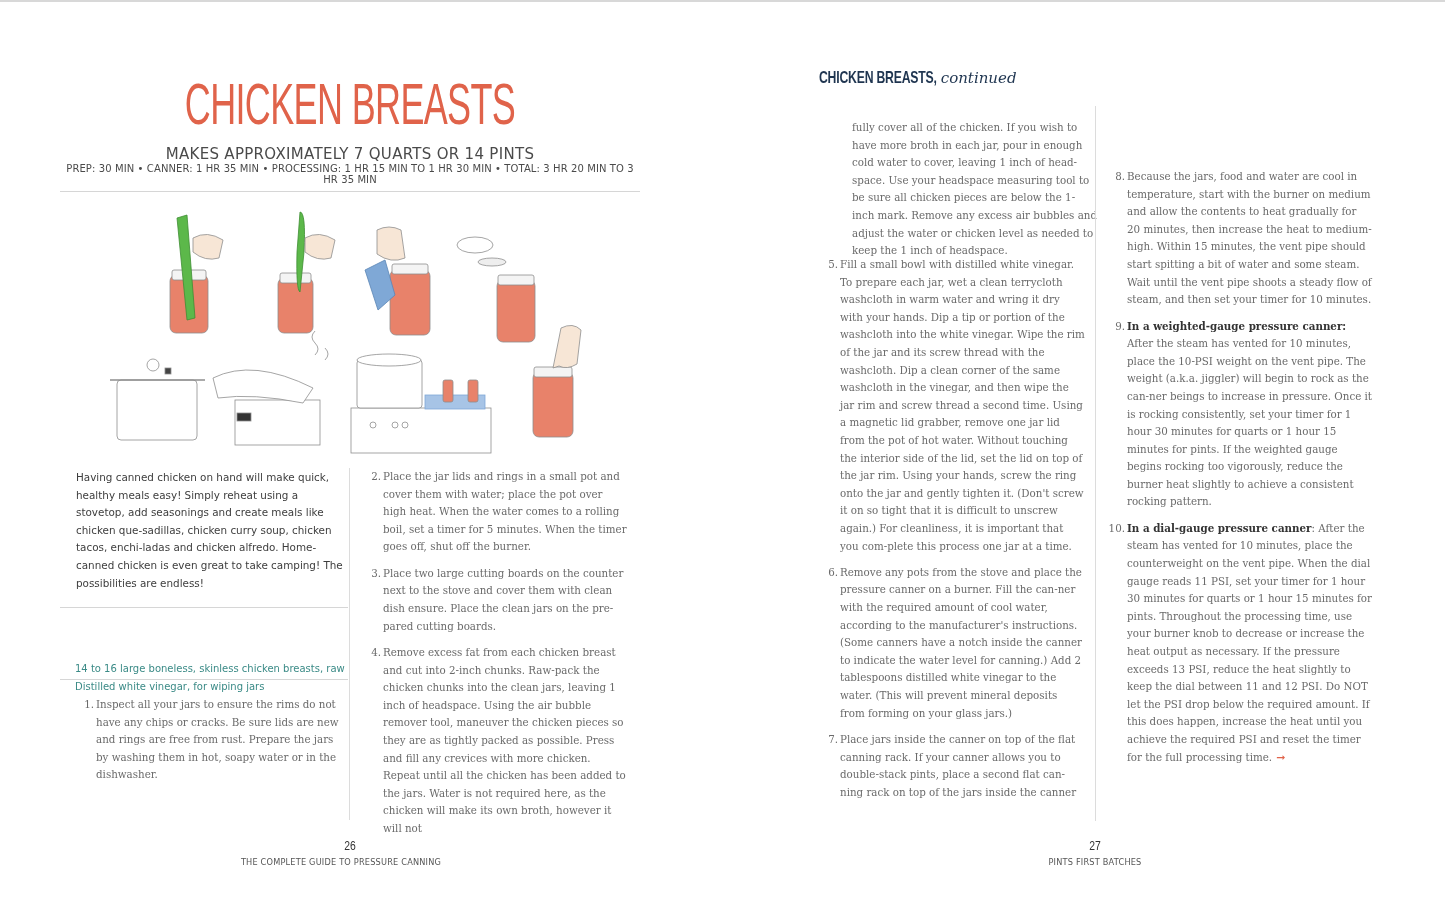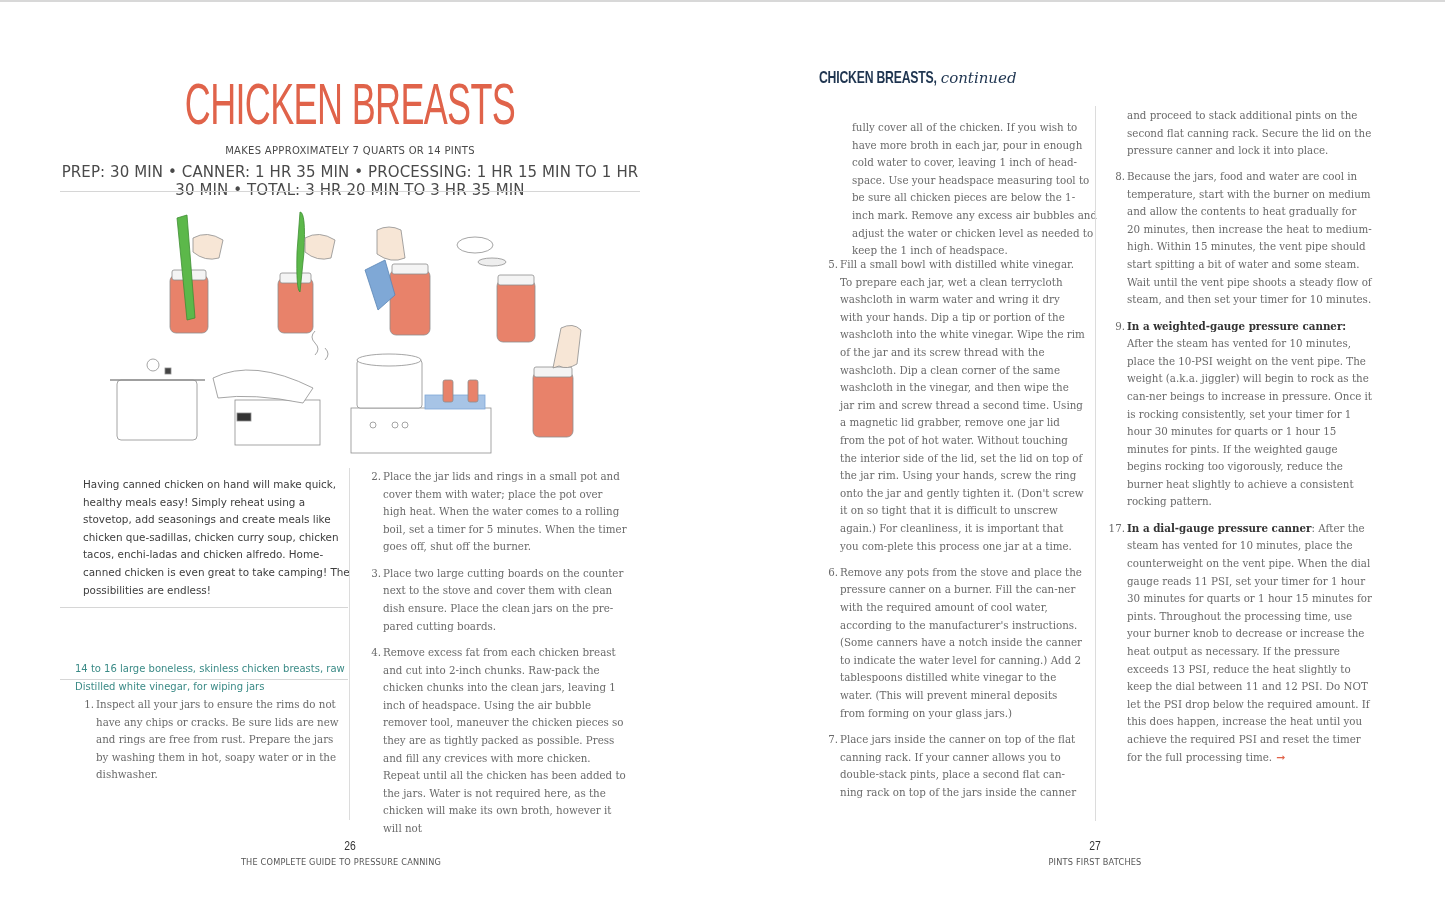--- a/index.html
+++ b/index.html
@@ -14,25 +14,25 @@
 
   
   .recipe-title {
     position: absolute; left: 60px; width: 580px; top: 72px; text-align: center;
     font-family: "Liberation Sans", sans-serif; font-weight: 400; color: #e0634a;
     font-size: 58px; letter-spacing: -1px; line-height: 64px;
     transform: scaleX(0.62); transform-origin: center;
   }
   .yield {
     position: absolute; left: 60px; width: 580px; top: 145px; text-align: center;
-    font-family: "DejaVu Sans", sans-serif; font-size: 10px; color: #4a4a4a; letter-spacing: 0.3px;
+    font-family: "DejaVu Sans", sans-serif; font-size: 15px; color: #4a4a4a; letter-spacing: 0.3px;
   }
   .times {
     position: absolute; left: 60px; width: 580px; top: 163px; text-align: center;
-    font-family: "DejaVu Sans", sans-serif; font-size: 15px; color: #4a4a4a; letter-spacing: 0.1px;
+    font-family: "DejaVu Sans", sans-serif; font-size: 10px; color: #4a4a4a; letter-spacing: 0.1px;
   }
   .rule-top { position: absolute; left: 60px; top: 191px; width: 580px; height: 1px; background: #d6d6d6; }
 
   
   .illustration { position: absolute; left: 95px; top: 200px; width: 510px; height: 255px; }
 
   
   .intro {
     position: absolute; left: 75px; top: 468px; width: 268px;
     font-family: "DejaVu Sans", sans-serif; font-size: 10.4px; line-height: 17.6px; color: #3d3d3d;
@@ -156,21 +156,21 @@
       </g>
 
       <g>
         <rect x="438" y="172" width="40" height="65" rx="6" fill="#e8826a"></rect>
         <rect x="439" y="167" width="38" height="10" rx="2" fill="#f4f4f4"></rect>
         <path d="M458 168 l8 -40 q12 -6 20 2 l-4 34 q-10 6 -18 2z" fill="#f7e6d6"></path>
       </g>
     </g>
   </svg>
 
-  <p class="intro" style="margin:8px">Having canned chicken on hand will make quick, healthy meals easy! Simply reheat using a stovetop, add seasonings and create meals like chicken que-sadillas, chicken curry soup, chicken tacos, enchi-ladas and chicken alfredo. Home-canned chicken is even great to take camping! The possibilities are endless!</p>
+  <p class="intro" style="margin:1px">Having canned chicken on hand will make quick, healthy meals easy! Simply reheat using a stovetop, add seasonings and create meals like chicken que-sadillas, chicken curry soup, chicken tacos, enchi-ladas and chicken alfredo. Home-canned chicken is even great to take camping! The possibilities are endless!</p>
   <div class="rule-mid"></div>
   <div class="ingredients">
     <div>14 to 16 large boneless, skinless chicken breasts, raw</div>
     <div>Distilled white vinegar, for wiping jars</div>
   </div>
   <div class="rule-low"></div>
   <div class="col-divider-left"></div>
 
   <ol class="steps steps-a">
     <li>
@@ -216,32 +216,31 @@
       <span class="step-text">Remove any pots from the stove and place the pressure canner on a burner. Fill the can-ner with the required amount of cool water, according to the manufacturer's instructions. (Some canners have a notch inside the canner to indicate the water level for canning.) Add 2 tablespoons distilled white vinegar to the water. (This will prevent mineral deposits from forming on your glass jars.)</span>
     </li>
     <li>
       <span class="step-num">7.</span>
       <span class="step-text">Place jars inside the canner on top of the flat canning rack. If your canner allows you to double-stack pints, place a second flat can-ning rack on top of the jars inside the canner</span>
     </li>
   </ol>
 
   <div class="col-divider-right"></div>
 
-  <p class="cont-text-2 cont-text" style="left:405px;margin:0">and proceed to stack additional pints on the second flat canning rack. Secure the lid on the pressure canner and lock it into place.</p>
 
   <ol class="steps steps-d">
     <li>
       <span class="step-num">8.</span>
       <span class="step-text">Because the jars, food and water are cool in temperature, start with the burner on medium and allow the contents to heat gradually for 20 minutes, then increase the heat to medium-high. Within 15 minutes, the vent pipe should start spitting a bit of water and some steam. Wait until the vent pipe shoots a steady flow of steam, and then set your timer for 10 minutes.</span>
     </li>
     <li>
       <span class="step-num">9.</span>
       <span class="step-text"><b>In a weighted-gauge pressure canner:</b><span> After the steam has vented for 10 minutes, place the 10-PSI weight on the vent pipe. The weight (a.k.a. jiggler) will begin to rock as the can-ner beings to increase in pressure. Once it is rocking consistently, set your timer for 1 hour 30 minutes for quarts or 1 hour 15 minutes for pints. If the weighted gauge begins rocking too vigorously, reduce the burner heat slightly to achieve a consistent rocking pattern.</span></span>
     </li>
     <li>
-      <span class="step-num wide">17.</span>
+      <span class="step-num wide">10.</span>
       <span class="step-text"><b>In a dial-gauge pressure canner</b><span>: After the steam has vented for 10 minutes, place the counterweight on the vent pipe. When the dial gauge reads 11 PSI, set your timer for 1 hour 30 minutes for quarts or 1 hour 15 minutes for pints. Throughout the processing time, use your burner knob to decrease or increase the heat output as necessary. If the pressure exceeds 13 PSI, reduce the heat slightly to keep the dial between 11 and 12 PSI. Do NOT let the PSI drop below the required amount. If this does happen, increase the heat until you achieve the required PSI and reset the timer for the full processing time.</span><span class="arrow">➞</span></span>
     </li>
   </ol>
 
   <div class="footer-num" style="left:323px;width:100px;">27</div>
   <div class="footer-label" style="left:223px;width:300px;">PINTS FIRST BATCHES</div>
 </div>
 
 </body></html>

